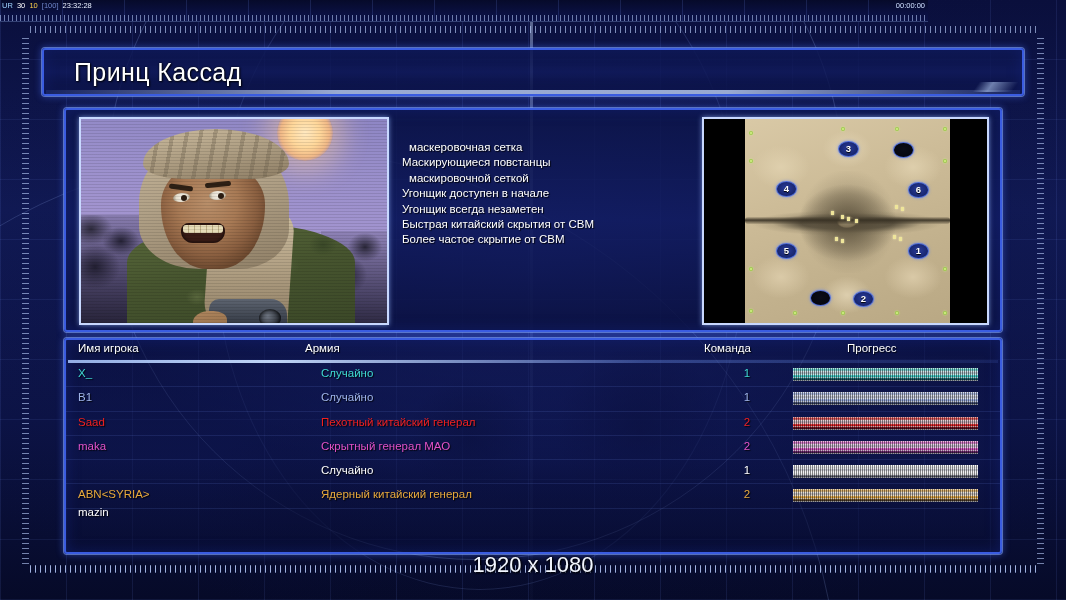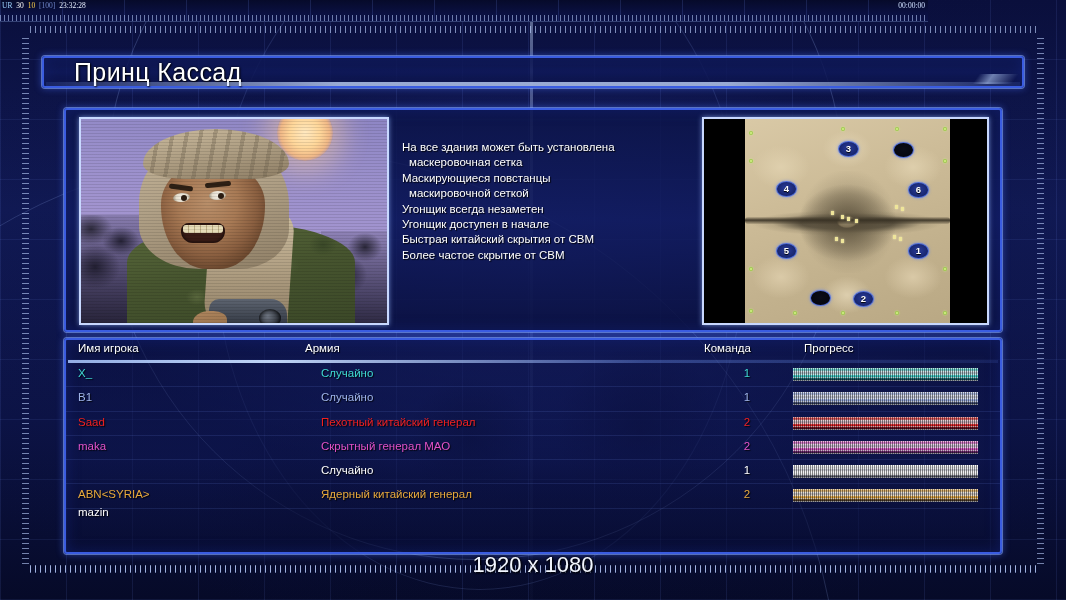--- a/index.html
+++ b/index.html
@@ -49,21 +49,21 @@
       radial-gradient(circle 150px at 300px 520px, rgba(8,12,48,0.5), transparent 70%),
       radial-gradient(circle 100px at 850px 200px, rgba(30,45,130,0.35), transparent 70%);
   }
 
   
   #topbar {
     position:absolute; left:0; top:0; width:928px; height:22px;
     background:linear-gradient(180deg,#060a2a 0%, #0a1040 60%, #0b1248 100%);
     border-bottom:1px solid rgba(140,170,255,0.35);
     z-index:20;
-    font-family:Liberation Serif, serif;
+    font-family:Liberation Sans, sans-serif;
     overflow:hidden;
   }
   #topbar .tbgrid {
     position:absolute; inset:0;
     background-image:
       repeating-linear-gradient(90deg, rgba(120,150,255,0.16) 0px, rgba(120,150,255,0.16) 1px, transparent 1px, transparent 62px);
   }
   #topbar .tbticks {
     position:absolute; left:0; bottom:0; width:1066px; height:6px;
     background-image:repeating-linear-gradient(90deg, rgba(190,210,255,0.55) 0px, rgba(190,210,255,0.55) 1px, transparent 1px, transparent 4px);
@@ -117,21 +117,21 @@
     border-radius:3px;
     box-shadow:
       0 0 0 1px rgba(140,175,255,0.55),
       0 0 7px 1px rgba(70,110,255,0.45),
       inset 0 0 14px rgba(20,35,120,0.6);
     background:linear-gradient(180deg, rgba(12,20,72,0.86) 0%, rgba(16,26,92,0.80) 50%, rgba(10,16,62,0.88) 100%);
   }
 
   
   #title-panel {
-    left:42px; top:56px; width:982px; height:32px;
+    left:42px; top:48px; width:982px; height:48px;
   }
   #page-title {
     position:absolute; left:30px; top:50%; transform:translateY(-50%);
     font-size:25px; color:#ffffff; letter-spacing:.4px;
     text-shadow:0 0 2px rgba(0,0,0,.9), 1px 1px 2px rgba(0,0,0,.85);
     white-space:nowrap;
   }
   #title-underglow {
     position:absolute; left:2px; right:2px; bottom:0px; height:4px;
     background:linear-gradient(90deg, rgba(120,160,255,0.1), rgba(200,220,255,0.75) 30%, rgba(200,220,255,0.75) 70%, rgba(120,160,255,0.1));
@@ -432,26 +432,25 @@
         <div class="pt-teeth"></div>
         <div class="pt-turban"></div>
         <div class="pt-gun"></div>
         <div class="pt-gun-b"></div>
         <div class="pt-hand"></div>
       </div>
       <div id="portrait-scan"></div>
     </div>
 
     <div id="desc-block">
-        <div class="dline">На все здания может быть установлена</div>
         <div class="dline ind">маскеровочная сетка</div>
         <div class="dline">Маскирующиеся повстанцы</div>
         <div class="dline ind">маскировочной сеткой</div>
+        <div class="dline">Угонщик доступен в начале</div>
         <div class="dline">Угонщик всегда незаметен</div>
-        <div class="dline">Угонщик доступен в начале</div>
         <div class="dline">Быстрая китайский скрытия от СВМ</div>
         <div class="dline">Более частое скрытие от СВМ</div>
       </div>
 
     <div id="map-frame">
       <div id="map-img">
         <div class="mdark-c"></div>
         <div class="mroad-h"></div>
       <div class="mslot" style="left: 93px; top: 22px;">3</div>
           <div class="mslot empty" style="left: 148px; top: 23px;"></div>
@@ -487,21 +486,21 @@
         </div>
     </div>
 
   </div>
 
   <div id="players-panel" class="panel">
     <div id="players-head">
         <div class="hcell" style="left: 12px;">Имя игрока</div>
         <div class="hcell" style="left: 239px;">Армия</div>
         <div class="hcell" style="left: 638px;">Команда</div>
-        <div class="hcell" style="left: 722px; padding-left: 16px;">Прогресс</div>
+        <div class="hcell" style="left: 765px; padding-left: 16px;">Прогресс</div>
       </div>
     <div id="head-underline"></div>
     <div id="players-rows">
         <div class="prow">
           <div class="pcell c-name" style="color: rgb(63, 216, 208);">X_</div>
           <div class="pcell c-army" style="color: rgb(63, 216, 208);">Случайно</div>
           <div class="pcell c-team" style="color: rgb(63, 216, 208);">1</div>
           <div class="pcell c-prog">
             <div class="pbar">
               <div class="fill" style="width: 100%; background: repeating-linear-gradient(90deg, rgba(255, 255, 255, 0) 0px, rgba(255, 255, 255, 0) 1px, rgba(0, 0, 0, 0.45) 1px, rgba(0, 0, 0, 0.45) 2px), repeating-linear-gradient(0deg, rgba(255, 255, 255, 0.55) 0px, rgba(255, 255, 255, 0.55) 1px, rgba(255, 255, 255, 0) 1px, rgba(255, 255, 255, 0) 3px), linear-gradient(rgb(63, 216, 208) 0%, rgba(255, 255, 255, 0.75) 38%, rgb(63, 216, 208) 62%, rgba(0, 0, 0, 0.45) 100%);"></div>

